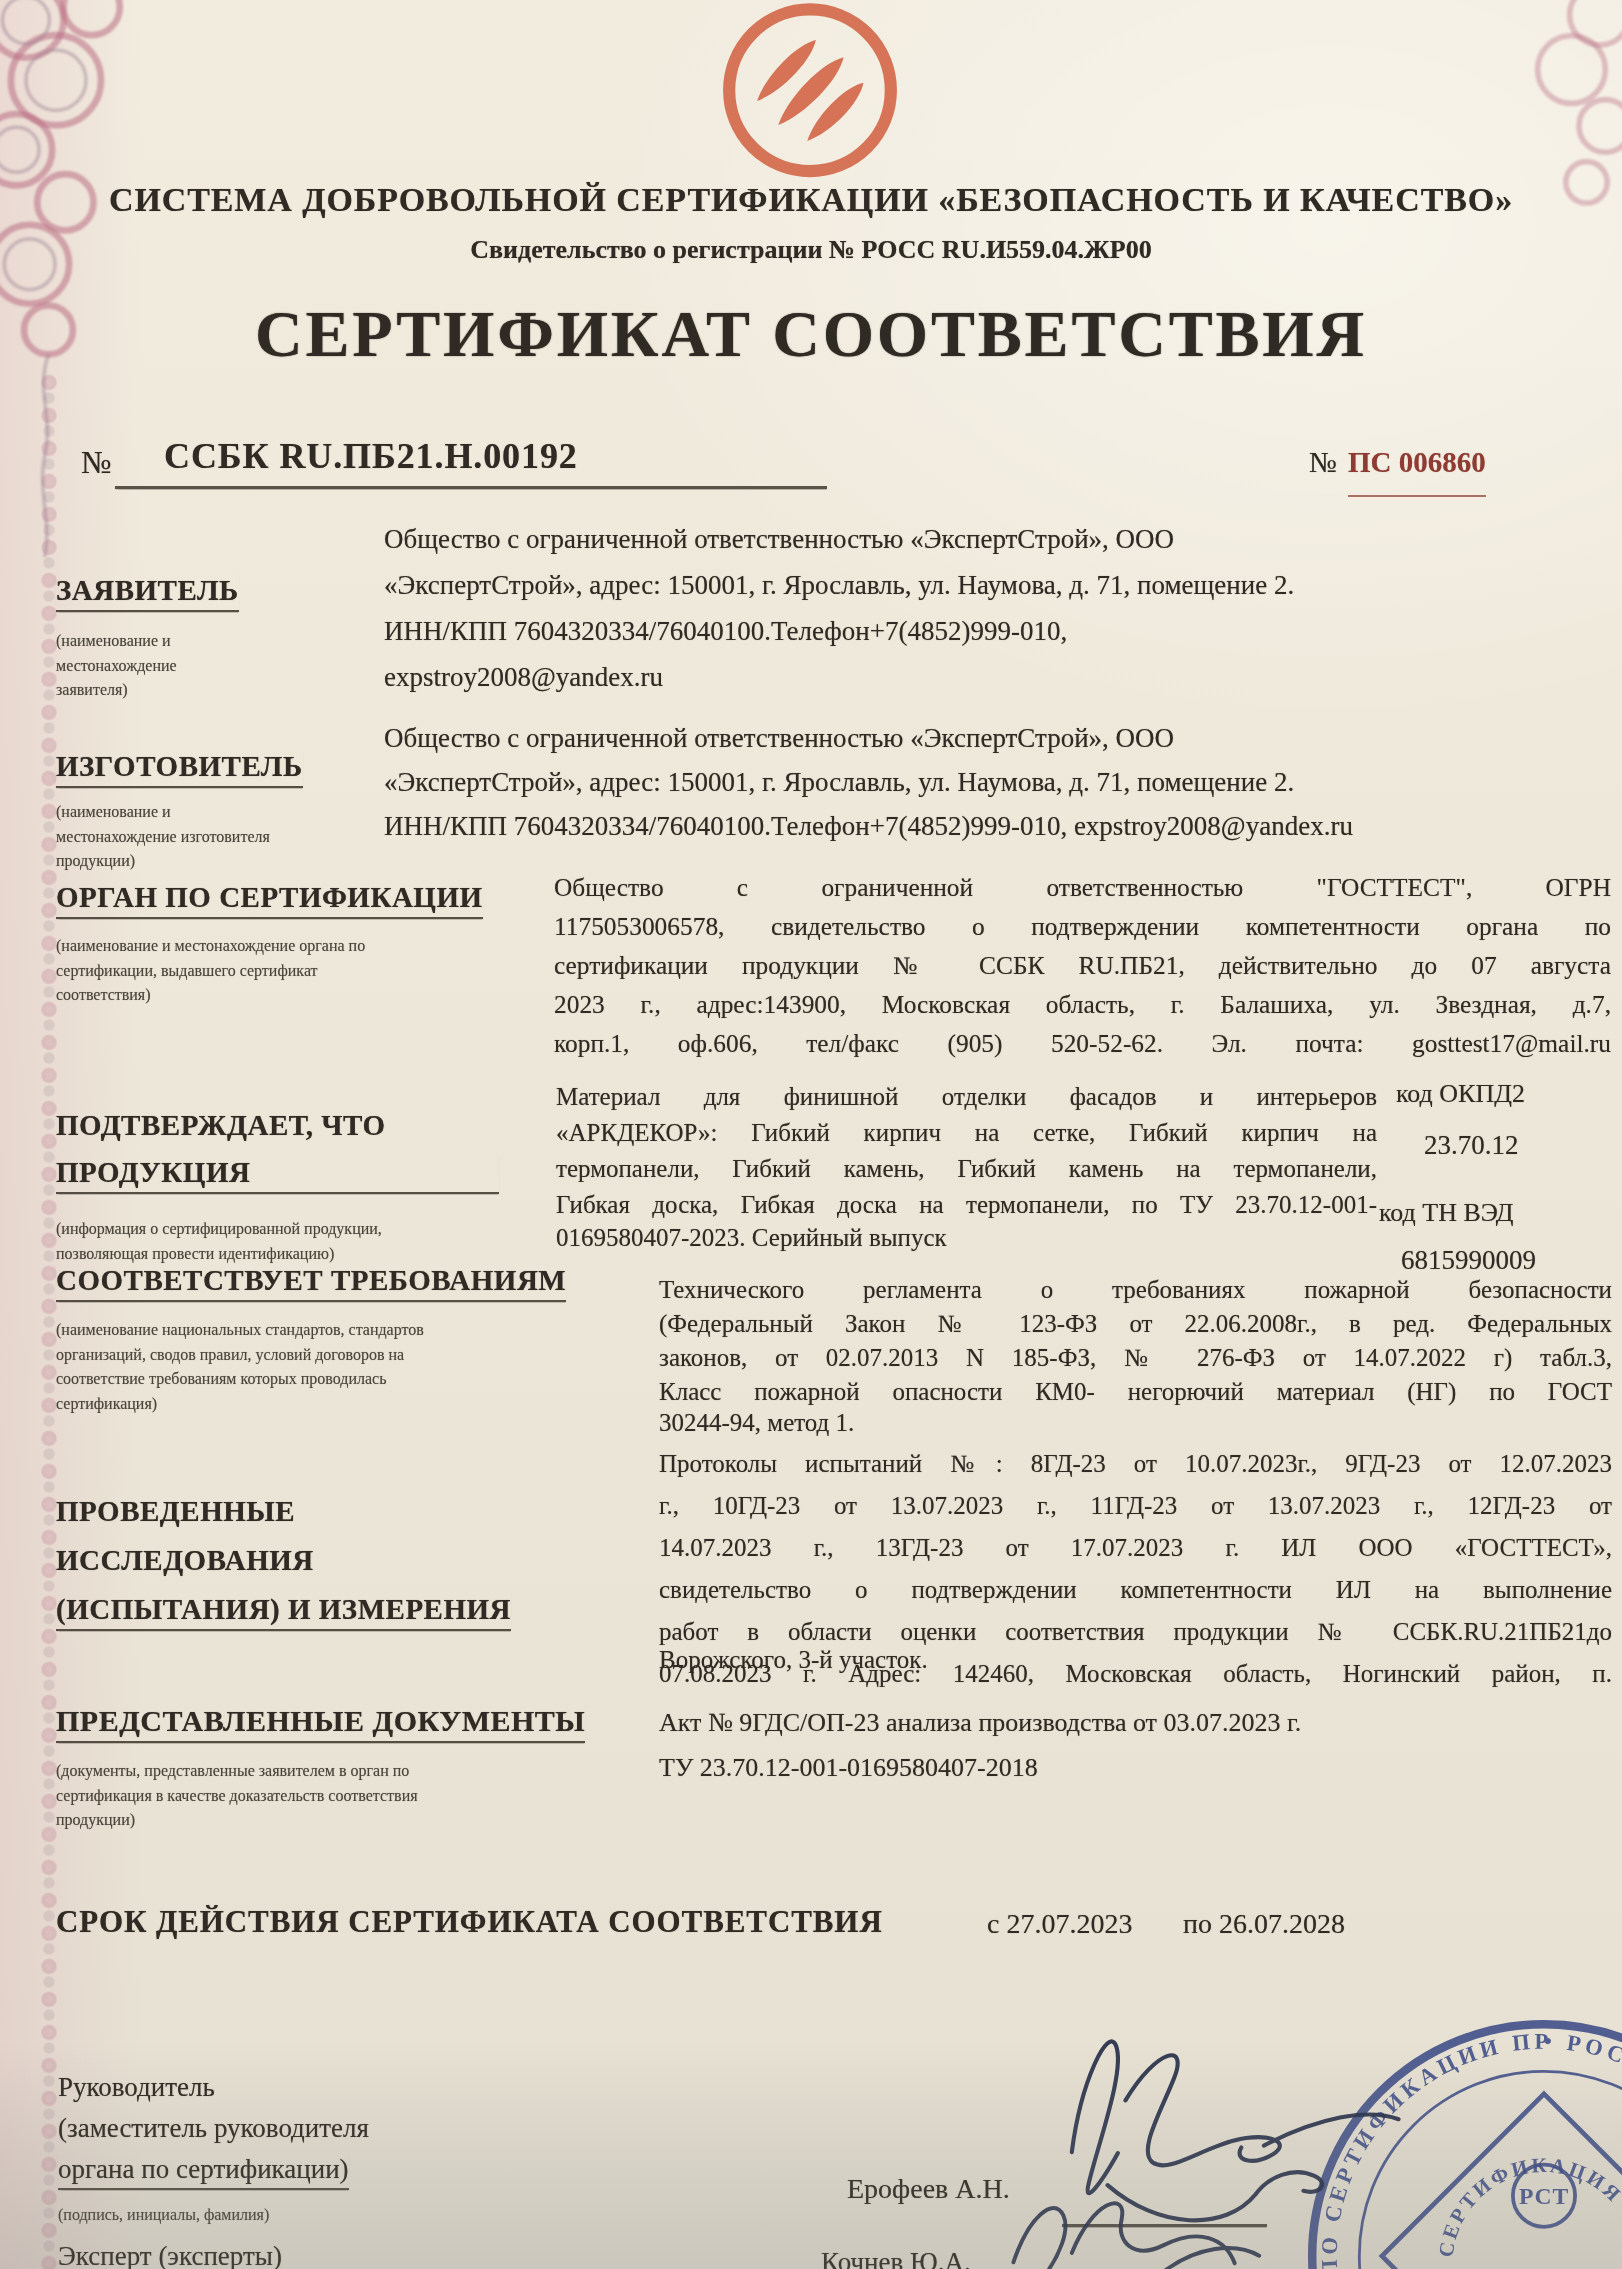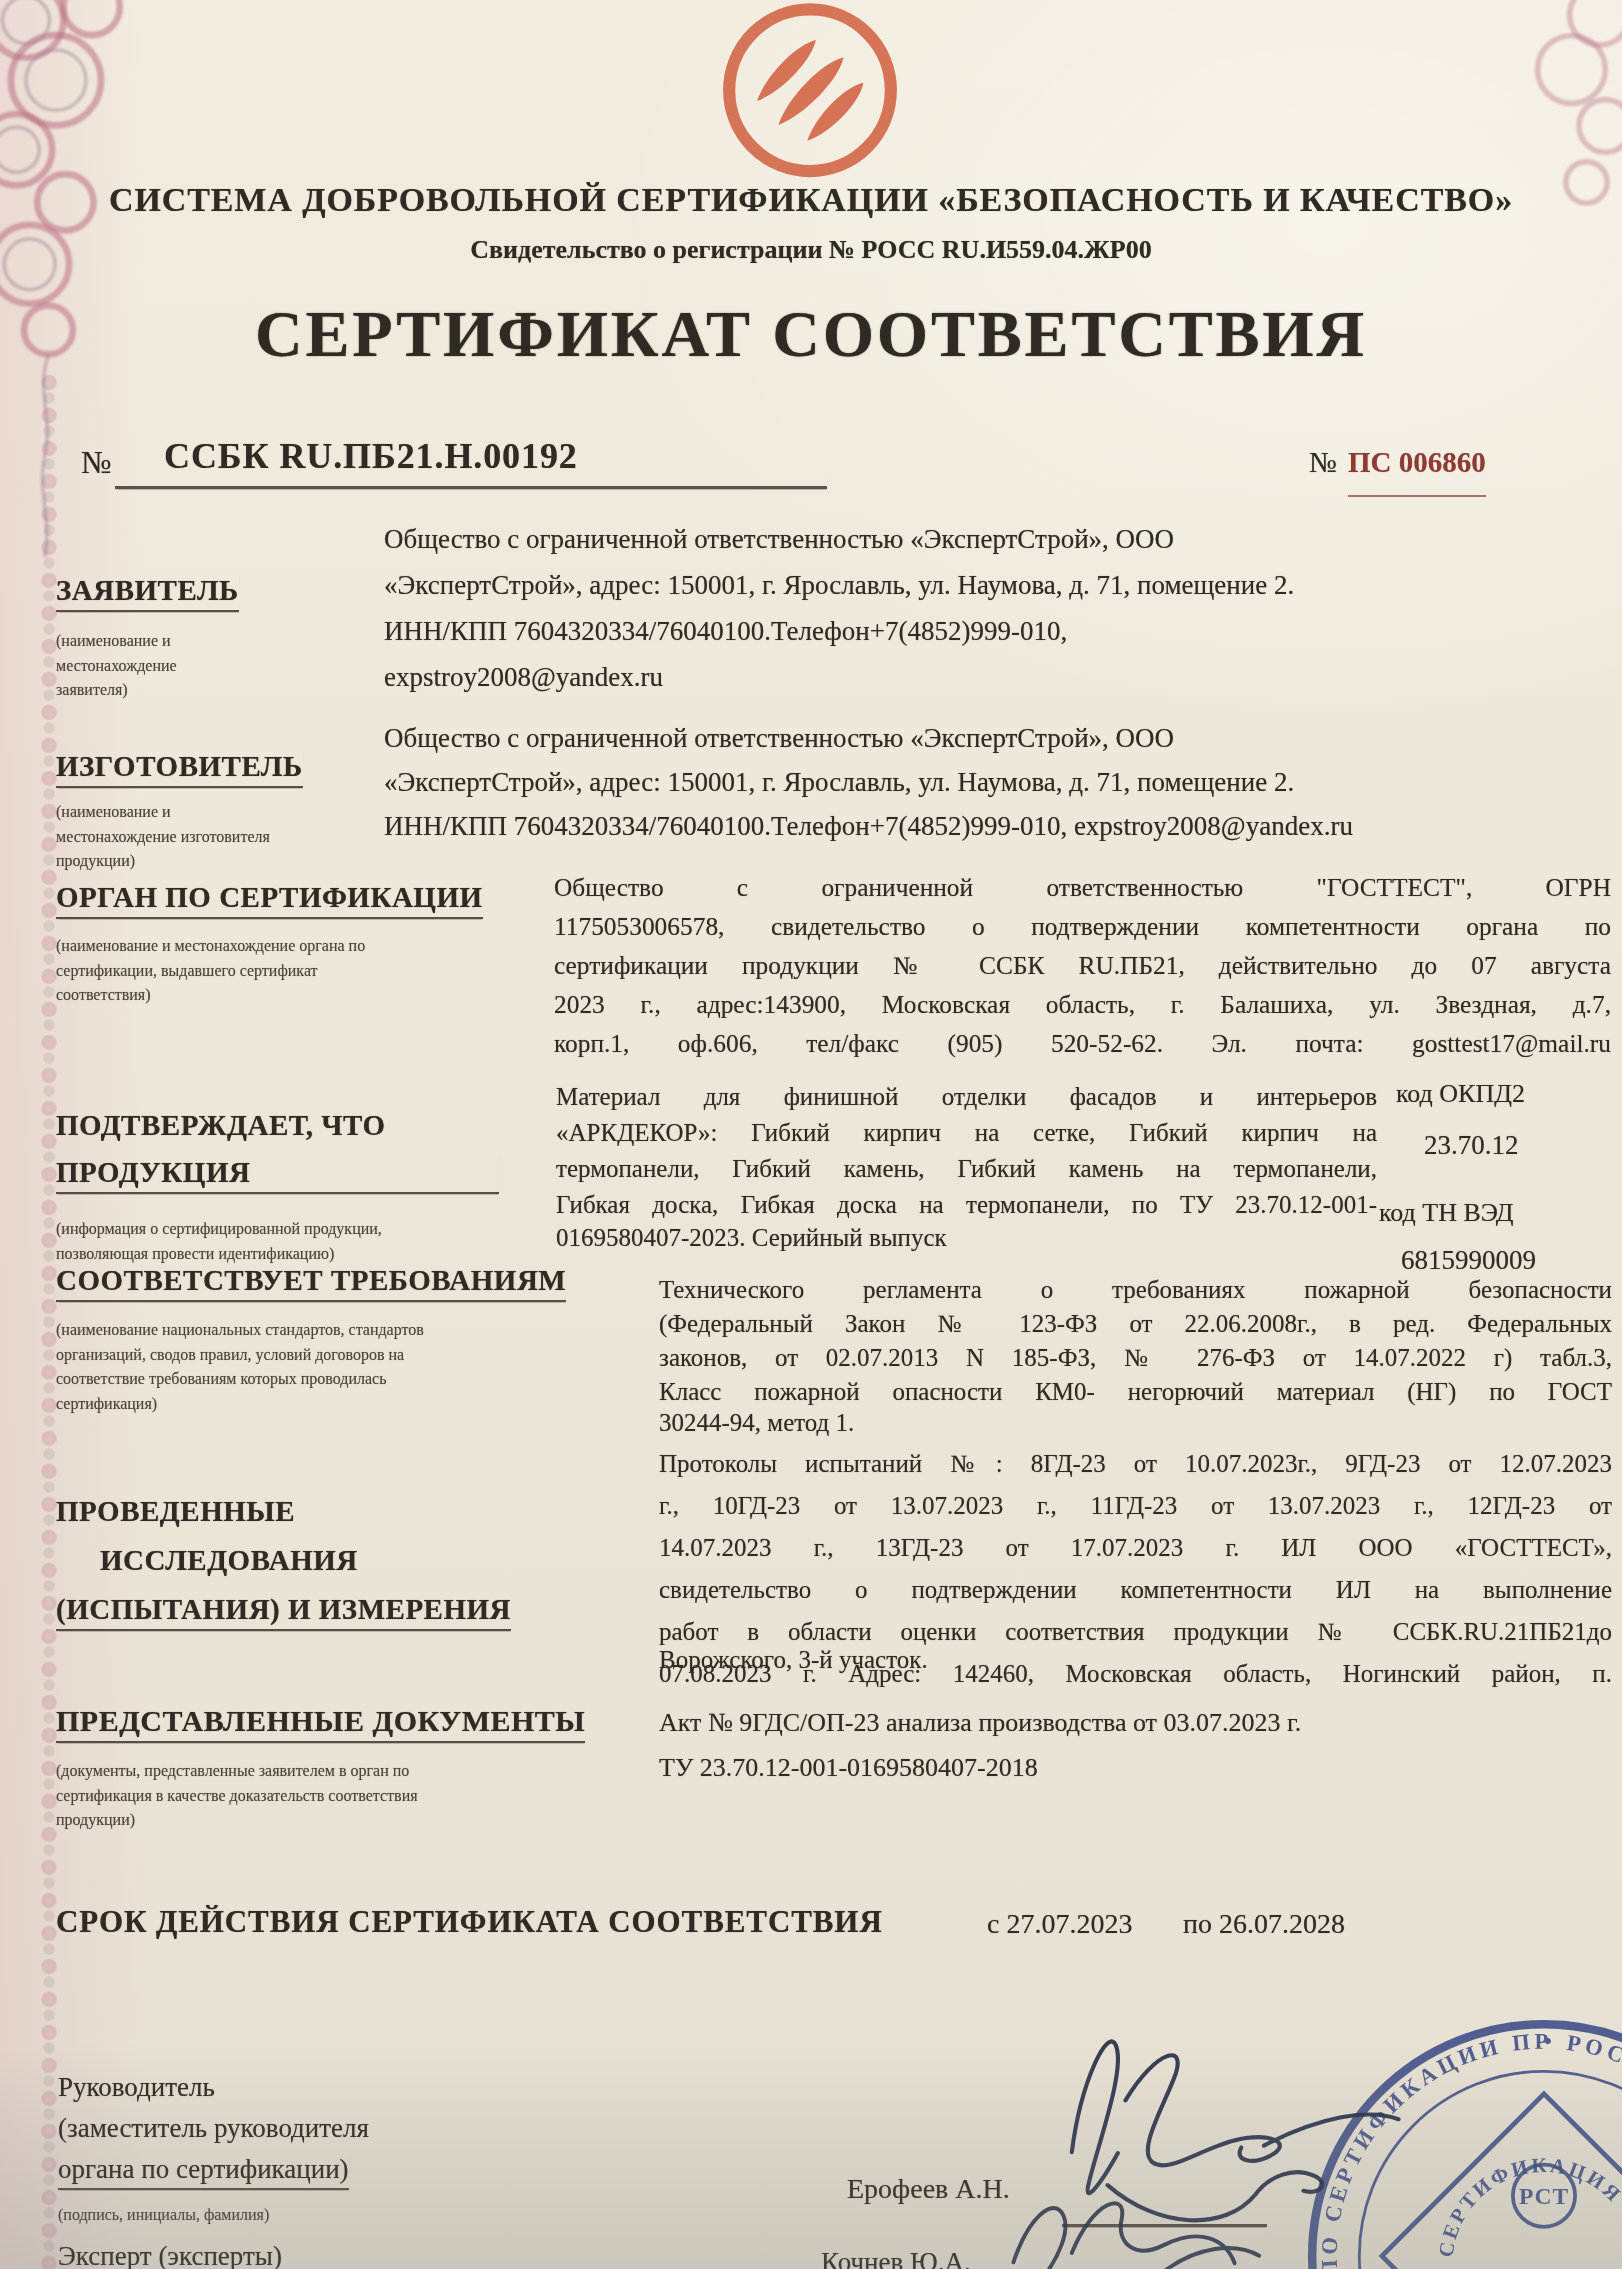--- a/index.html
+++ b/index.html
@@ -144,21 +144,21 @@
 организаций,  сводов правил, условий договоров на
 соответствие требованиям которых проводилась
 сертификация)</div>
   <div class="abs txt just" style="left:659px;top:1273px;width:953px;font-size:25px;line-height:34px;">Технического регламента о требованиях пожарной безопасности
 (Федеральный Закон № 123-ФЗ от 22.06.2008г., в ред. Федеральных
 законов, от 02.07.2013 N 185-ФЗ, № 276-ФЗ от 14.07.2022 г) табл.3,
 Класс пожарной опасности КМ0- негорючий материал (НГ) по ГОСТ</div>
   <div class="abs txt" style="left:659px;top:1409px;font-size:25px;">30244-94, метод 1.</div>
 
   <span class="abs lbl" style="left:56px;top:1495px;font-size:29px;">ПРОВЕДЕННЫЕ</span>
-  <span class="abs lbl" style="left:56px;top:1544px;font-size:29px;margin-left:44px;">ИССЛЕДОВАНИЯ</span>
+  <span class="abs lbl" style="left:56px;top:1544px;font-size:29px;">ИССЛЕДОВАНИЯ</span>
   <span class="abs lbl und" style="left:56px;top:1593px;font-size:29px;">(ИСПЫТАНИЯ) И ИЗМЕРЕНИЯ</span>
   <div class="abs txt just" style="left:659px;top:1443px;width:953px;font-size:25px;line-height:42px;">Протоколы испытаний №: 8ГД-23 от 10.07.2023г., 9ГД-23 от 12.07.2023
 г., 10ГД-23 от 13.07.2023 г., 11ГД-23 от 13.07.2023 г., 12ГД-23 от
 14.07.2023 г., 13ГД-23 от 17.07.2023 г. ИЛ ООО «ГОСТТЕСТ»,
 свидетельство о подтверждении компетентности ИЛ на выполнение
 работ в области оценки соответствия продукции № ССБК.RU.21ПБ21до
 07.08.2023 г. Адрес: 142460, Московская область, Ногинский район, п.</div>
   <div class="abs txt" style="left:659px;top:1646px;font-size:25px;">Ворожского, 3-й участок.</div>
 
   <span class="abs lbl und" style="left:56px;top:1704px;font-size:30px;">ПРЕДСТАВЛЕННЫЕ ДОКУМЕНТЫ</span>

